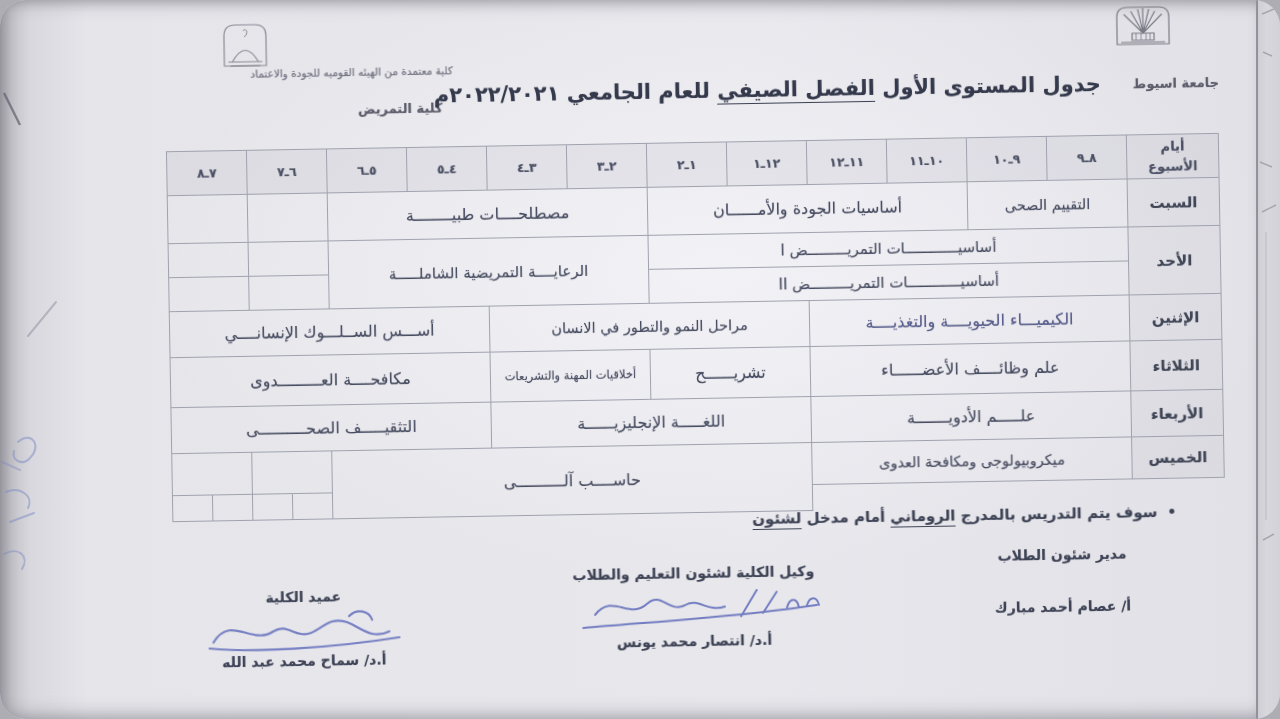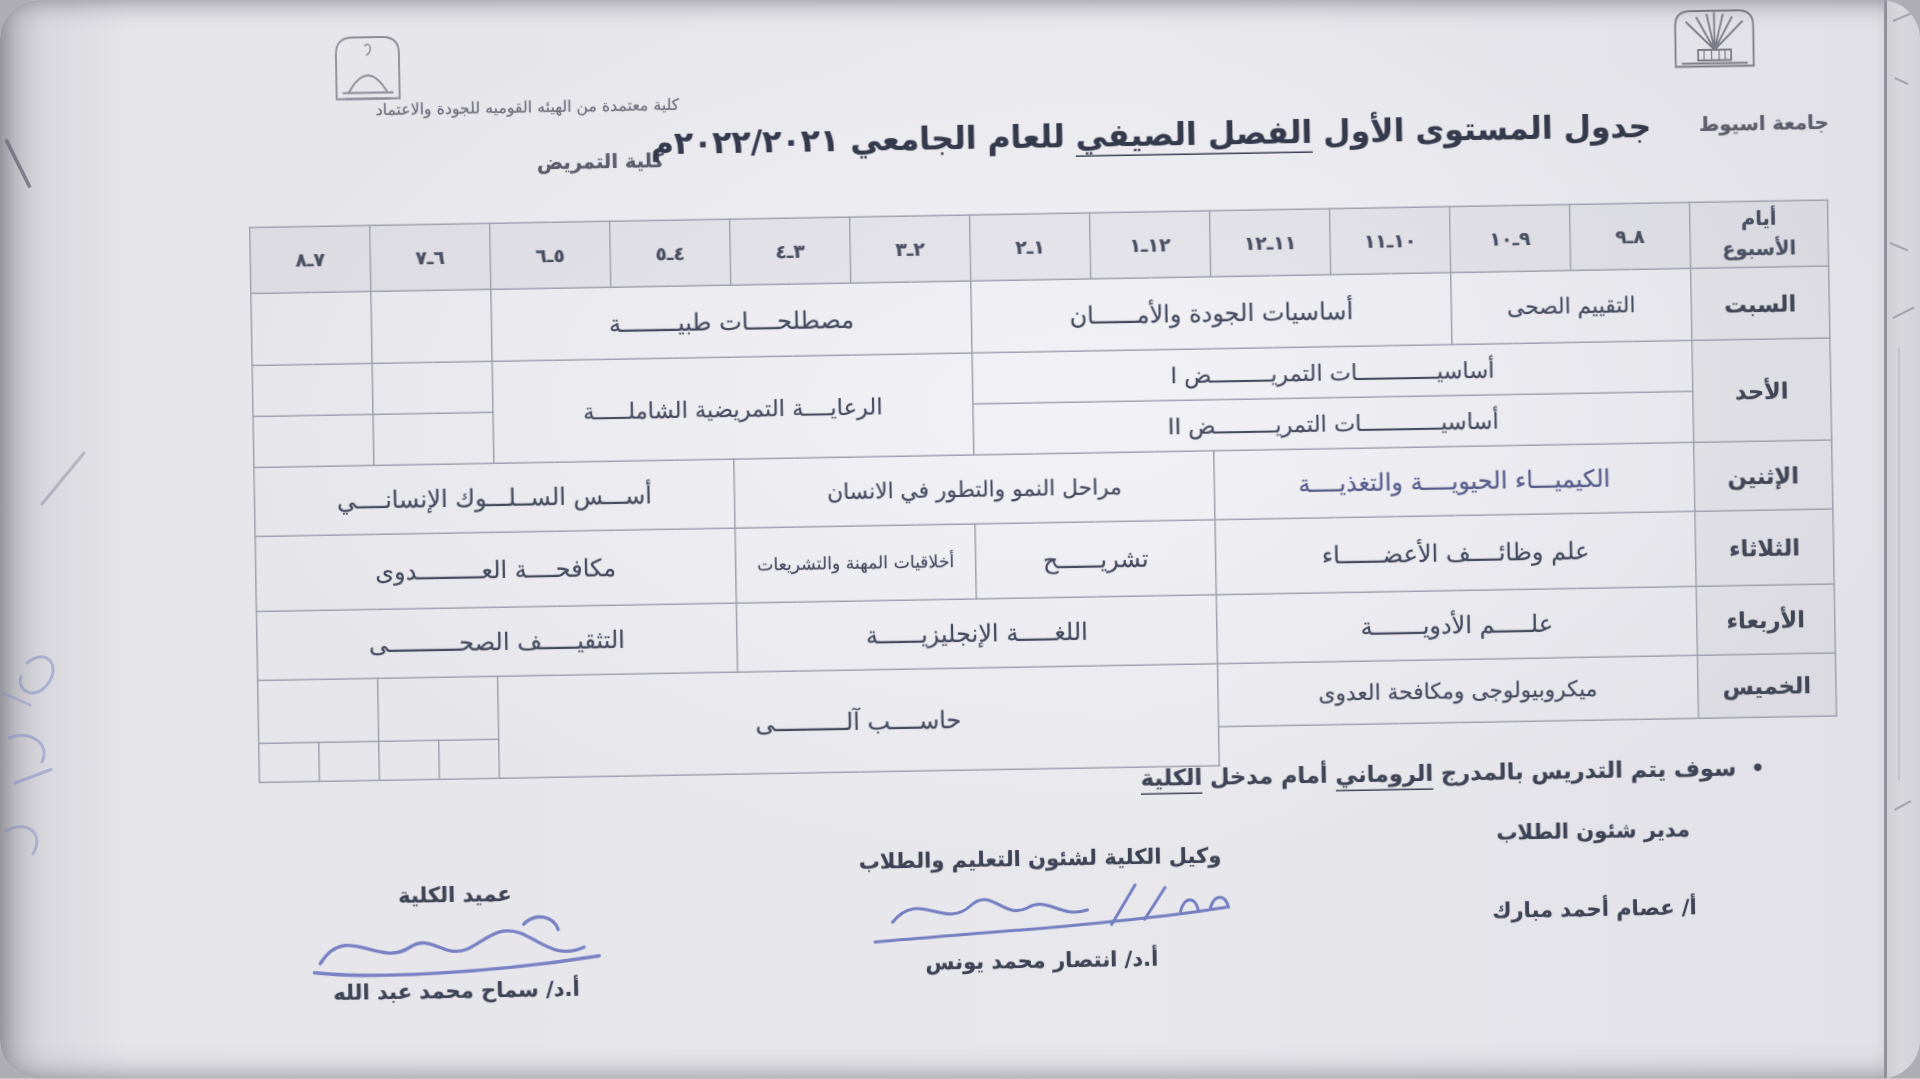--- a/index.html
+++ b/index.html
@@ -200,21 +200,21 @@
         <td colspan="8" class="ghost"></td>
         <td></td>
         <td></td>
         <td></td>
         <td></td>
       </tr>
     </tbody>
       </table>
 
     <div class="note soft">
-      <span class="bullet">•</span><span>سوف يتم التدريس بالمدرج </span><span class="u">الروماني</span><span> أمام مدخل </span><span class="u">الكلية</span>
+      <span class="bullet">•</span><span>سوف يتم التدريس بالمدرج </span><span class="u">الروماني</span><span> أمام مدخل </span><span class="u">لشئون</span>
     </div>
 
     <div class="sig sig-student soft">
       <div class="t">مدير شئون الطلاب</div>
       <div class="n">أ/ عصام أحمد مبارك</div>
     </div>
 
     <div class="sig sig-vice soft">
       <div class="t">وكيل الكلية لشئون التعليم والطلاب</div>
       <svg class="sigline" width="290" height="52">

